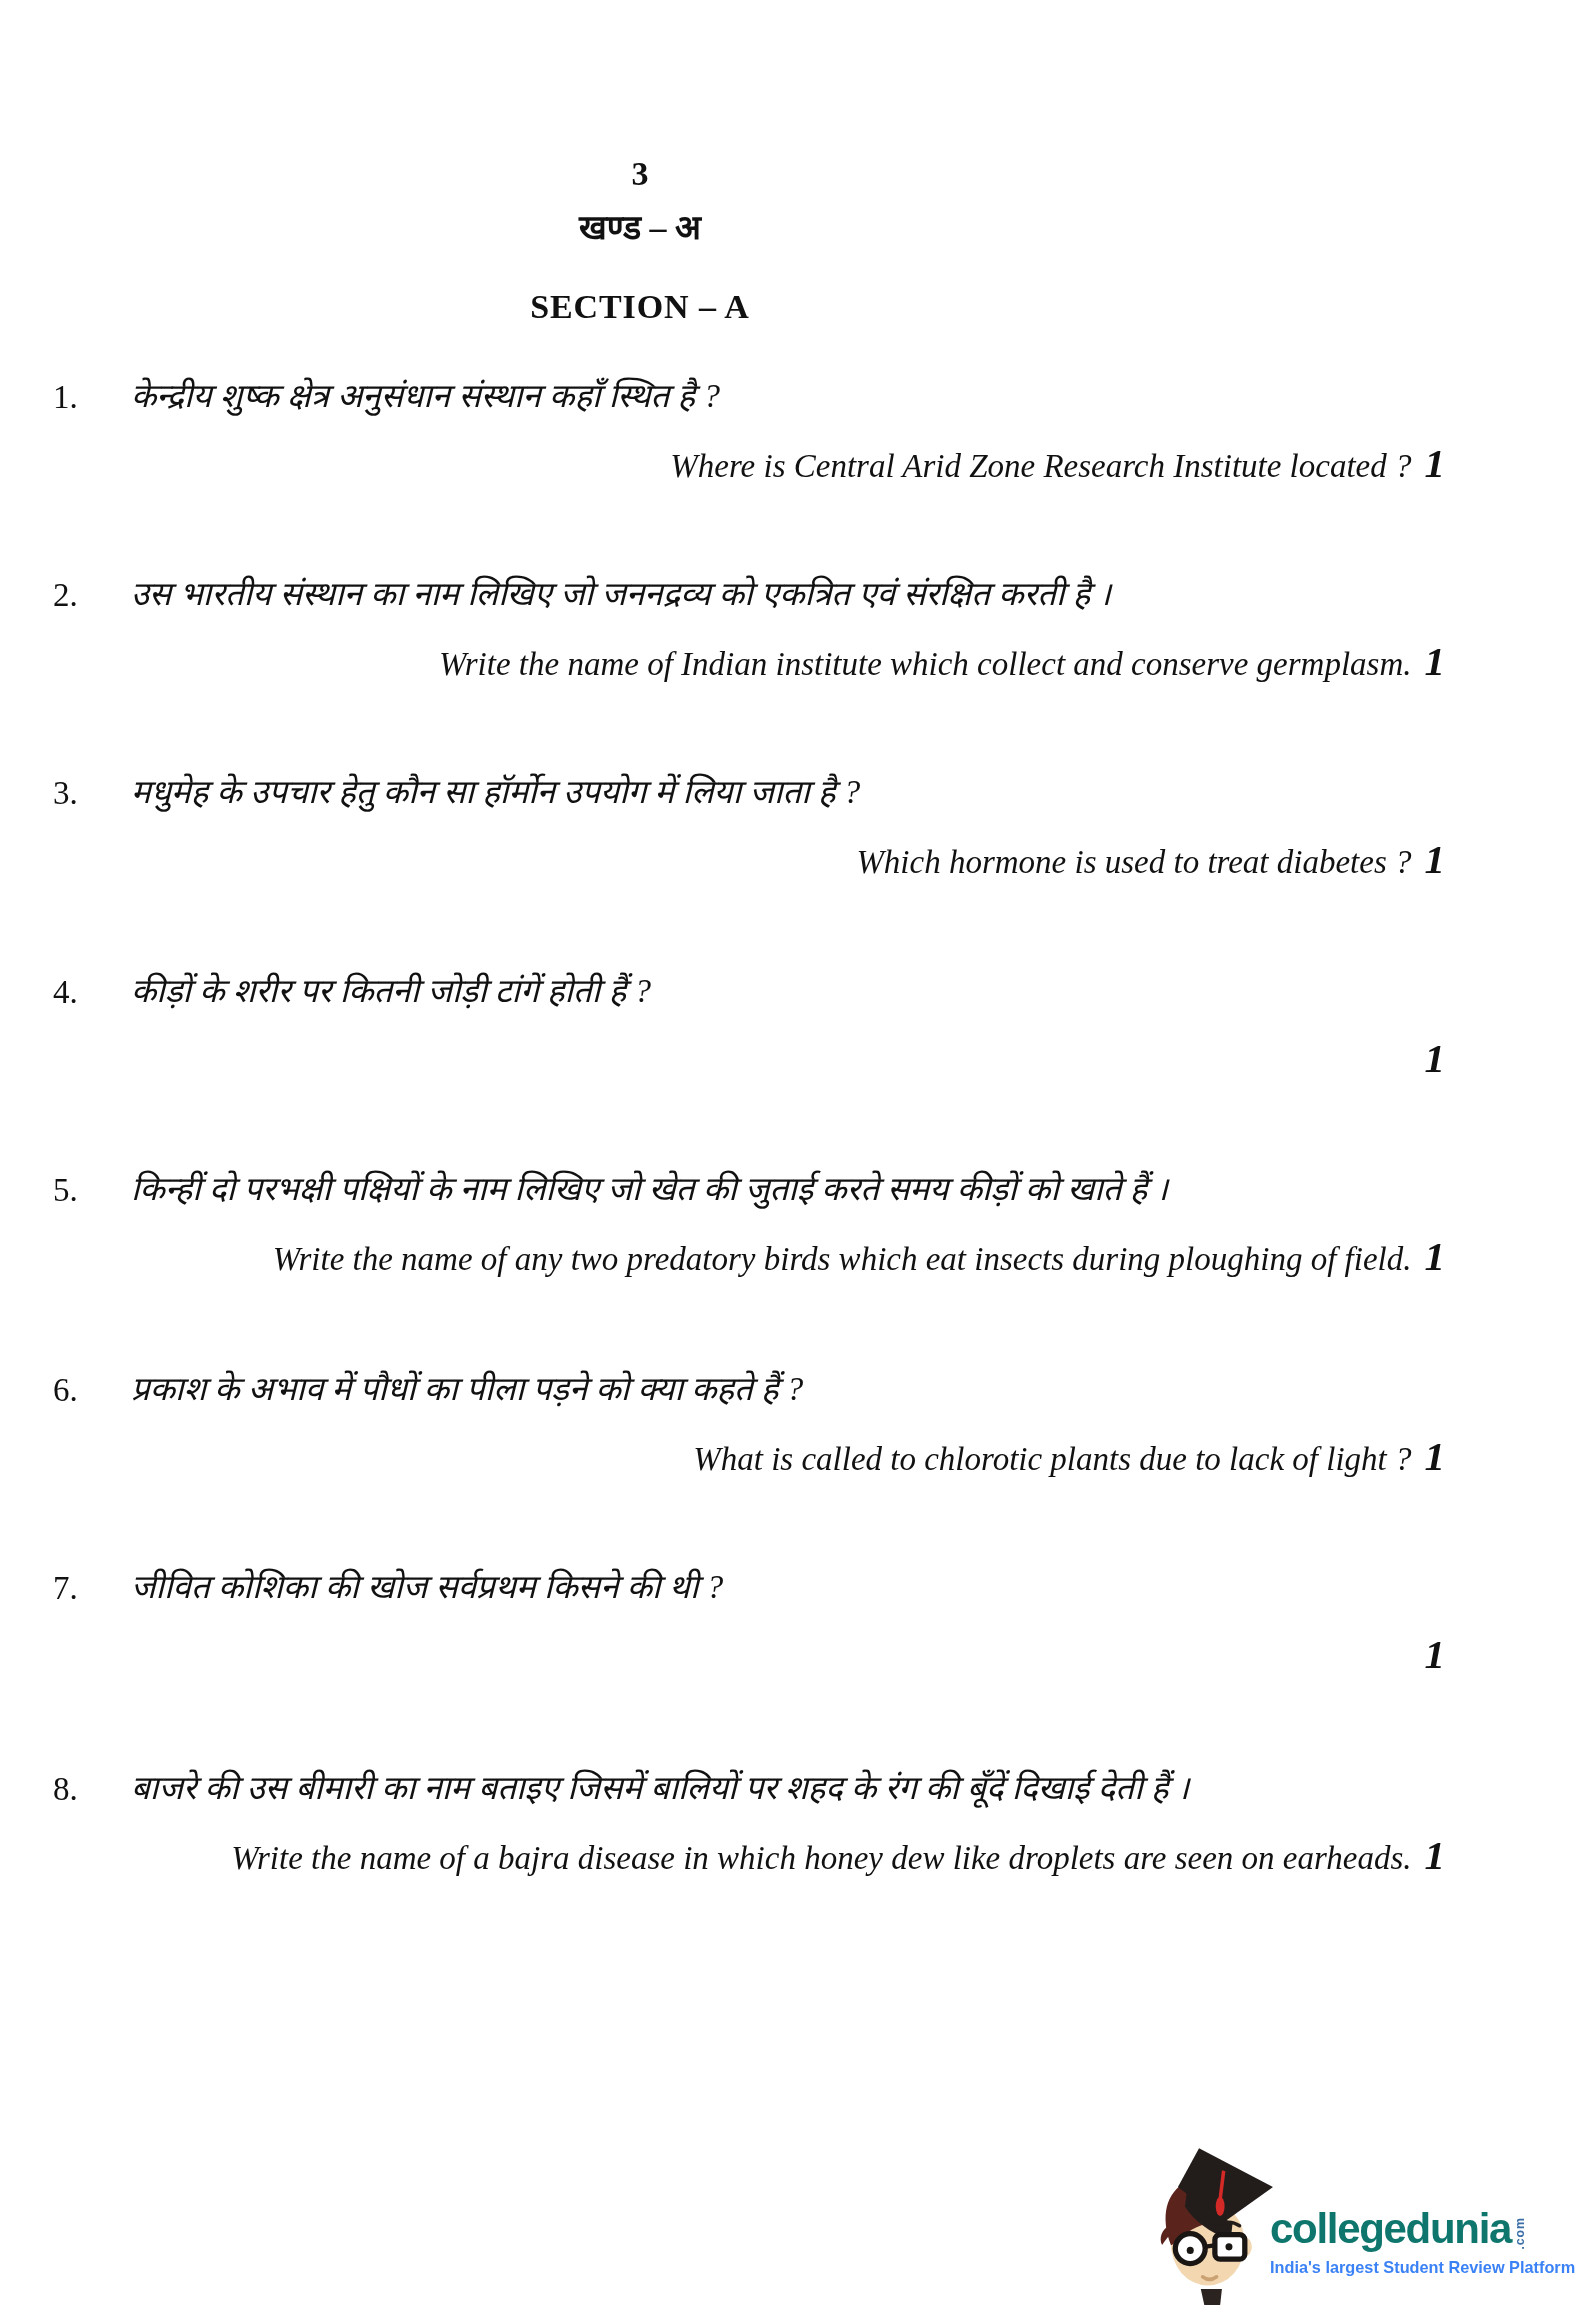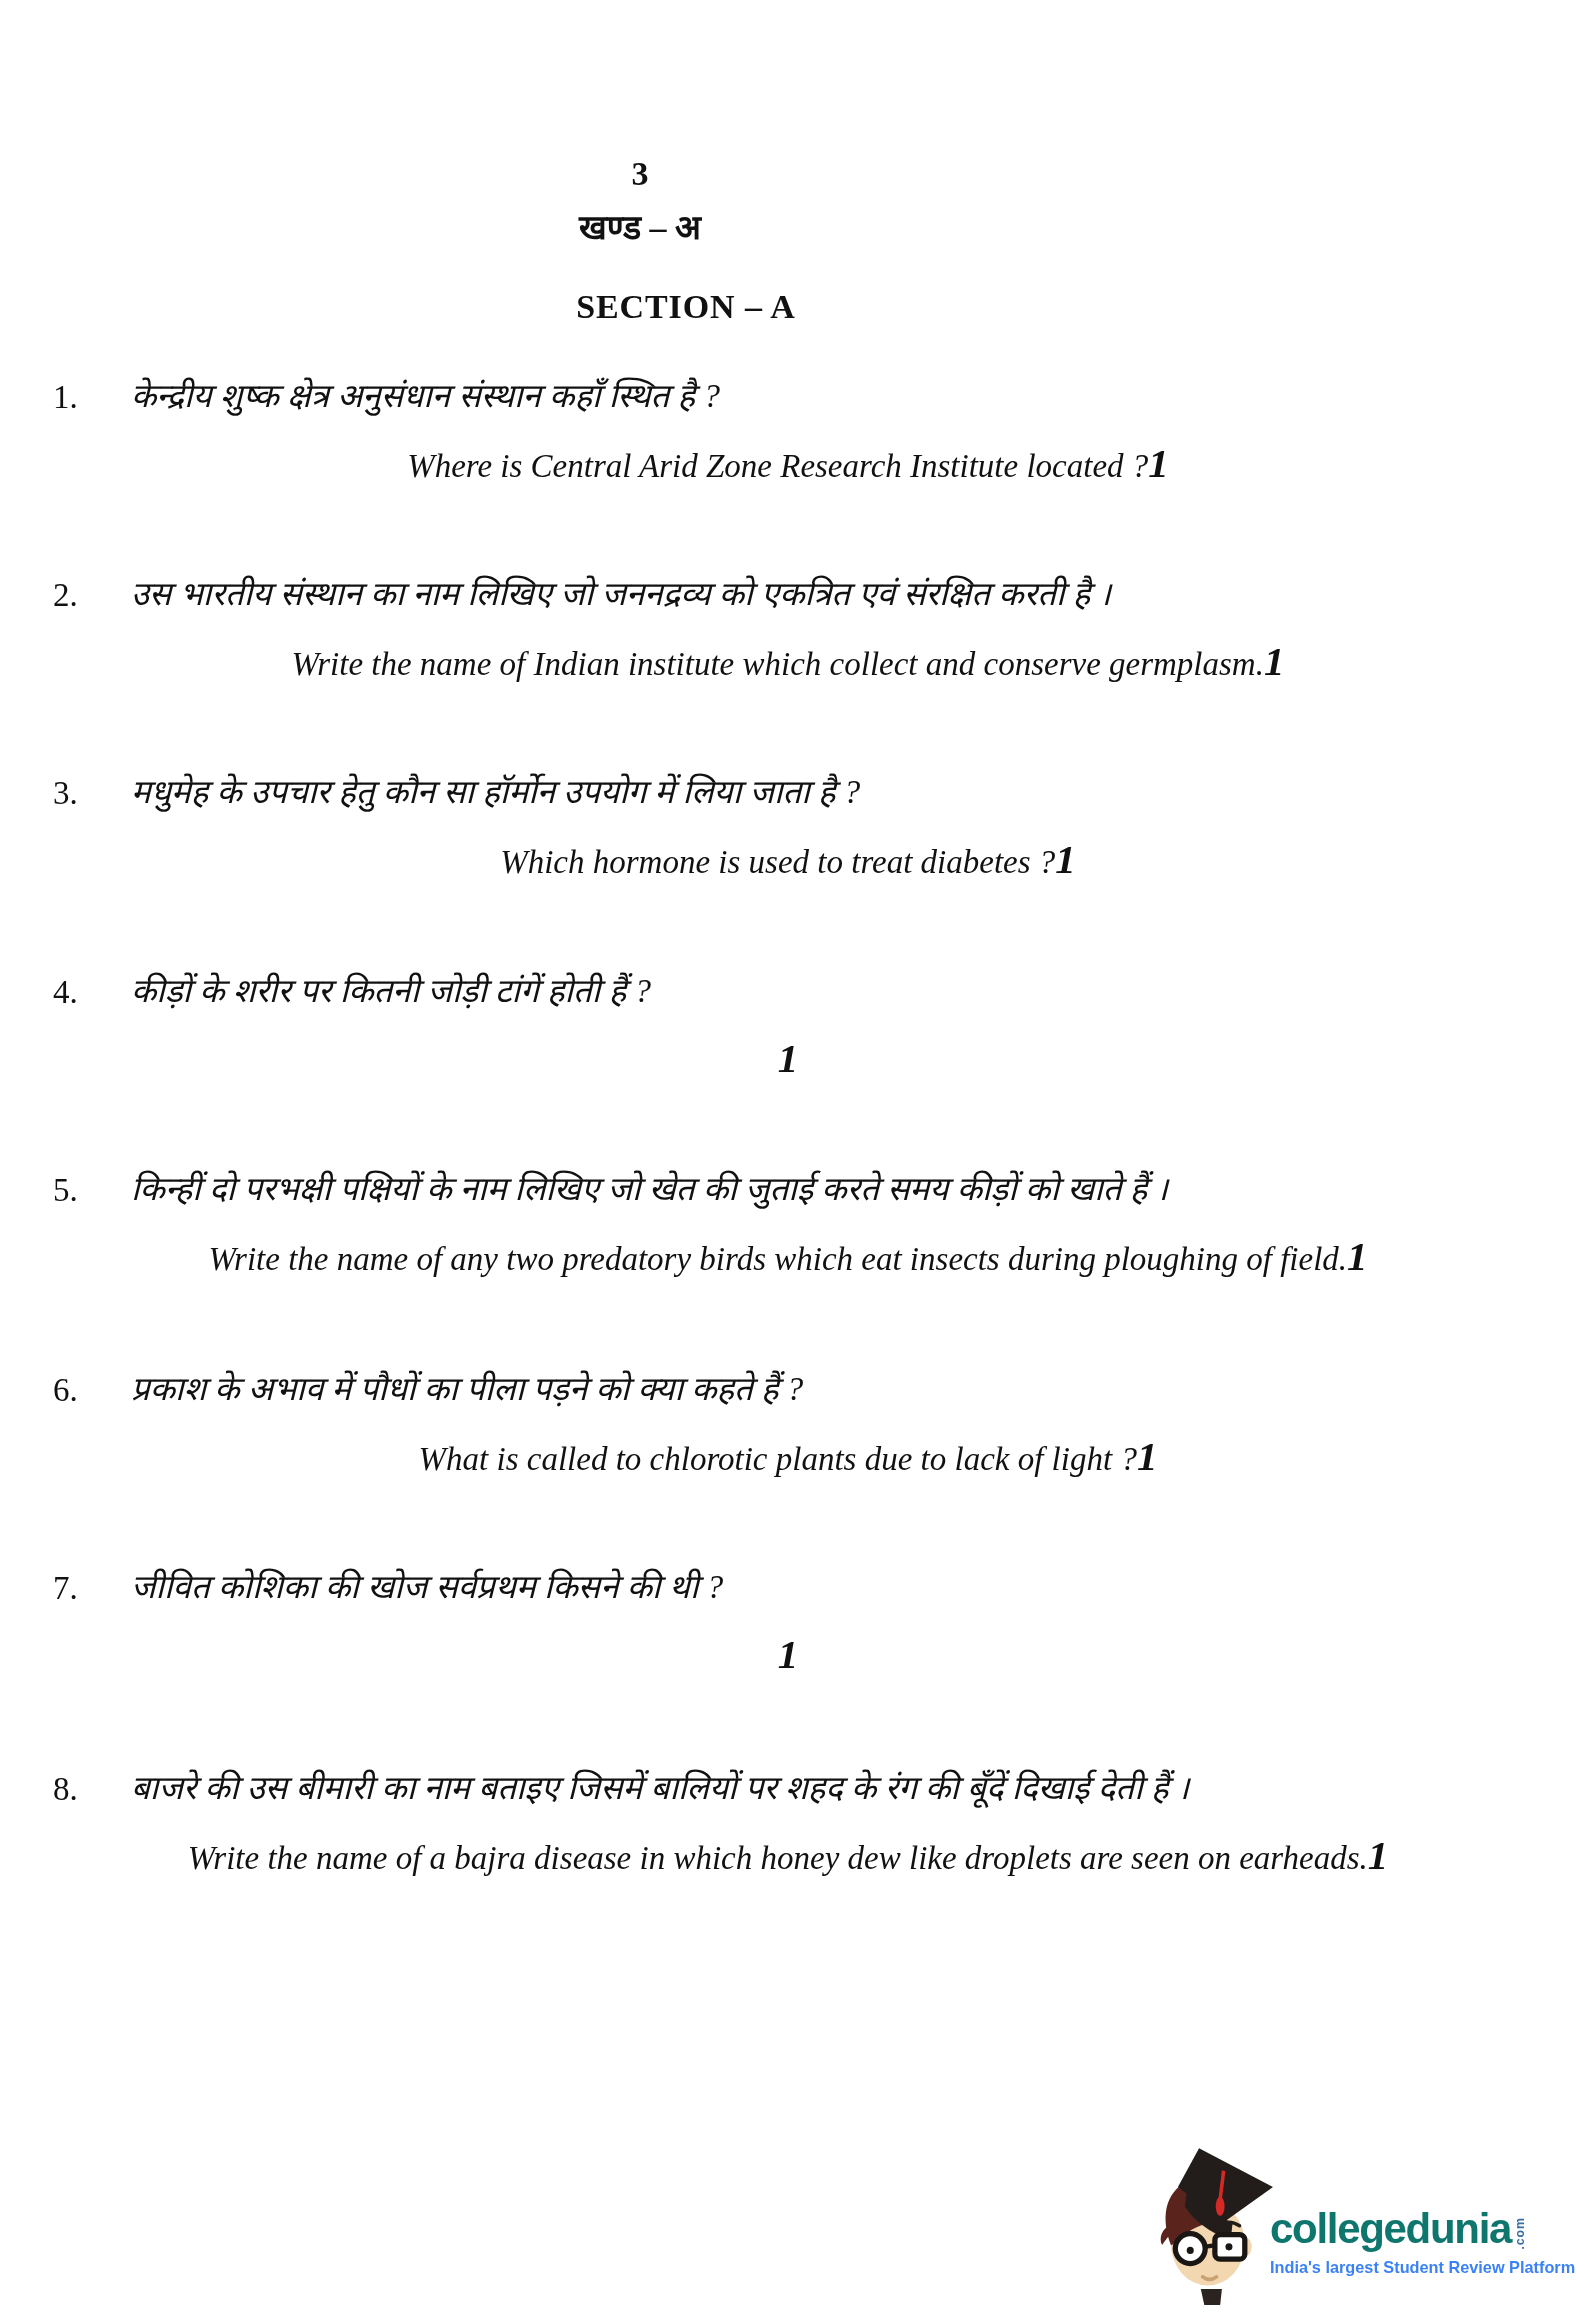--- a/index.html
+++ b/index.html
@@ -17,21 +17,21 @@
     position: absolute;
     left: 0;
     width: 1280px;
     text-align: center;
     font-weight: bold;
     font-size: 34px;
     line-height: 1.1;
   }
   .page-number { top: 155px; }
   .heading-hindi { top: 209px; }
-  .heading-english { top: 288px; letter-spacing: 0.9px; padding-left: 46px; }
+  .heading-english { top: 288px; letter-spacing: 0.9px; }
 
   .question {
     position: absolute;
     left: 0;
     width: 100%;
     height: 150px;
   }
   .qnum {
     position: absolute;
     left: 53px;
@@ -46,23 +46,24 @@
     top: 0;
     font-style: italic;
   }
   .hindi-line {
     font-size: 33px;
     line-height: 44px;
     white-space: nowrap;
   }
   .eng-row {
     display: flex;
-    justify-content: center;
+    justify-content: flex-end;
     align-items: baseline;
     margin-top: 25px;
+    gap: 13px;
   }
   .eng {
     font-size: 33px;
     line-height: 41px;
     white-space: nowrap;
   }
   .mark {
     font-size: 41px;
     font-weight: bold;
     line-height: 41px;

